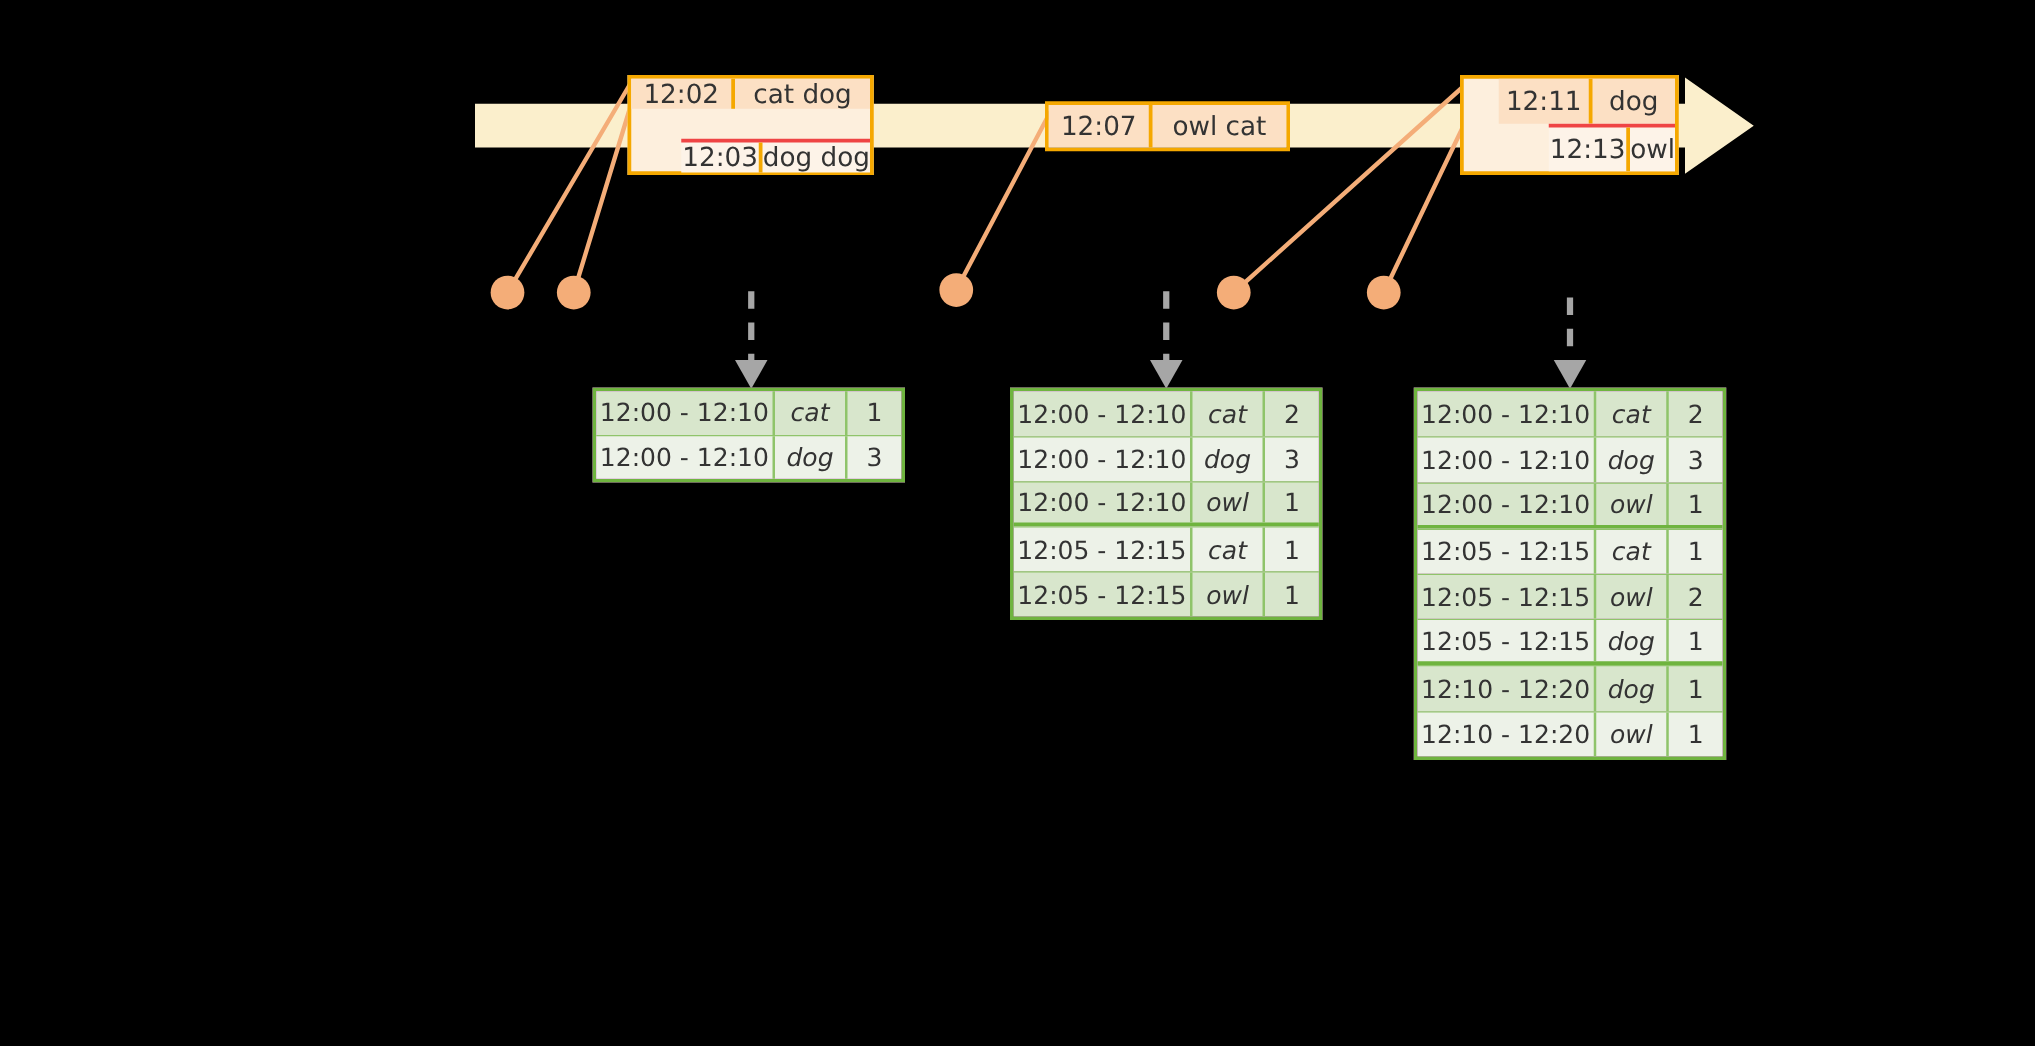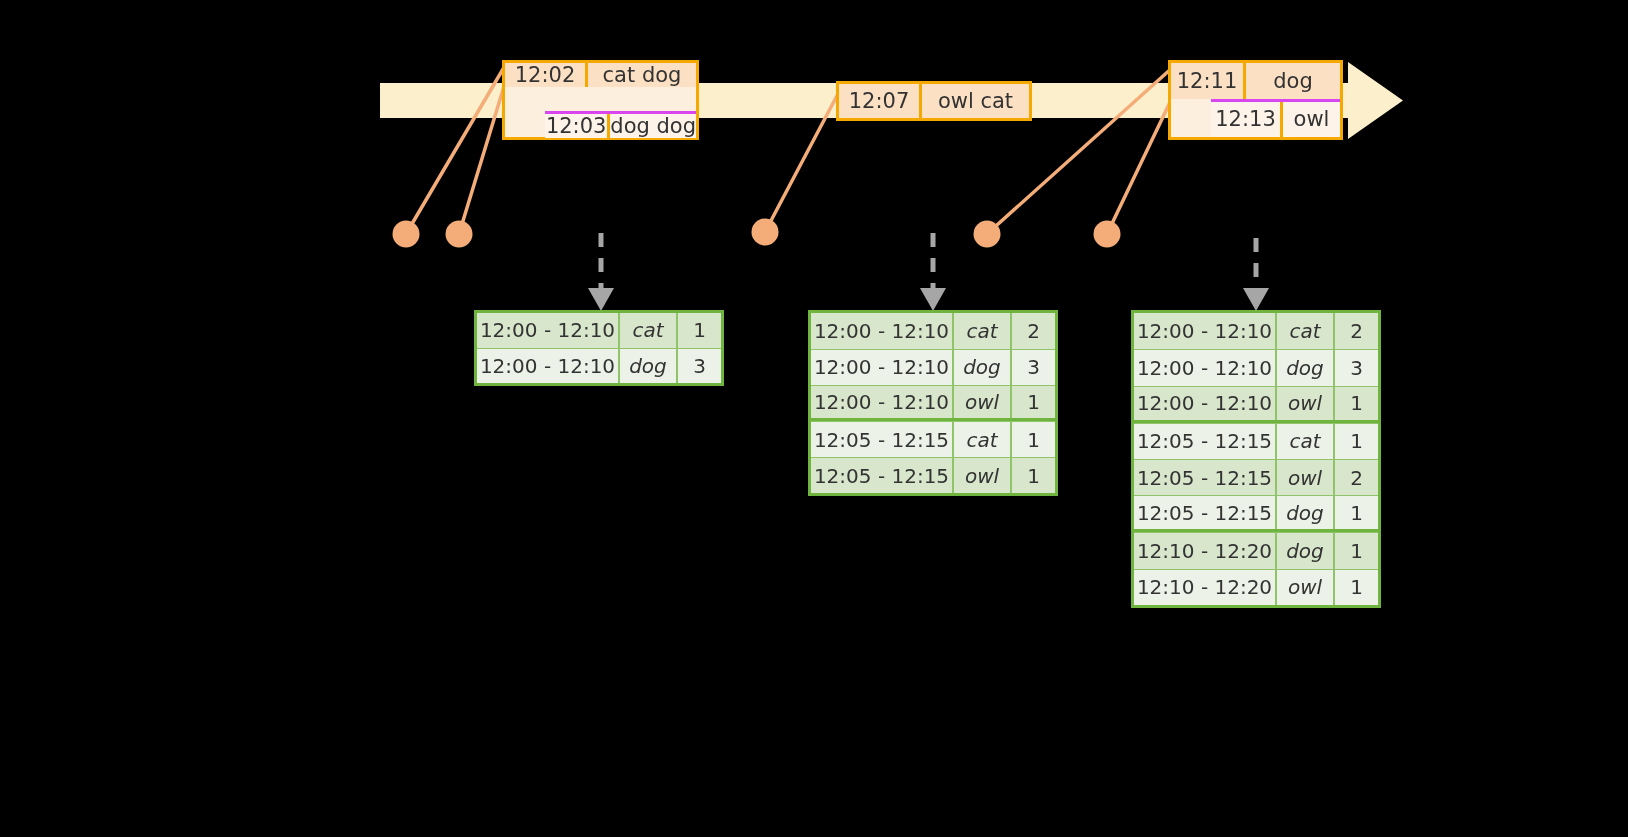--- a/index.html
+++ b/index.html
@@ -34,21 +34,21 @@
     background: #FDEFDD;
     display: flex;
     flex-direction: column;
     z-index: 5;
   }
   .event-row {
     display: flex;
     flex: 1 1 auto;
   }
   .event-row + .event-row {
-    border-top: 3px solid #d946ef;
+    border-top: 3px solid #ef4444;
     margin-left: 40px;
   }
   .event-row.shade   { background: #FCE0C4; }
   .event-row.plain   { background: #FDF3E8; }
   .ev-time {
     box-sizing: border-box;
     display: flex;
     align-items: center;
     justify-content: center;
     border-right: 3px solid #F5A800;
@@ -169,21 +169,21 @@
     </div>
   </div>
 
   <div class="event-box" style="left:836px; top:81px; width:196px; height:40px;">
     <div class="event-row shade">
       <div class="ev-time" style="width:83px;">12:07</div>
       <div class="ev-words">owl cat</div>
     </div>
   </div>
 
-  <div class="event-box" style="left:1168px; top:60px; width:175px; height:80px;">
+  <div class="event-box" style="left:1168px; top:60px; width:175px; height:80px;padding-left:28px;">
     <div class="event-row shade">
       <div class="ev-time" style="width:75px;">12:11</div>
       <div class="ev-words">dog</div>
     </div>
     <div class="event-row plain">
       <div class="ev-time" style="width:72px;">12:13</div>
       <div class="ev-words">owl</div>
     </div>
   </div>
 

